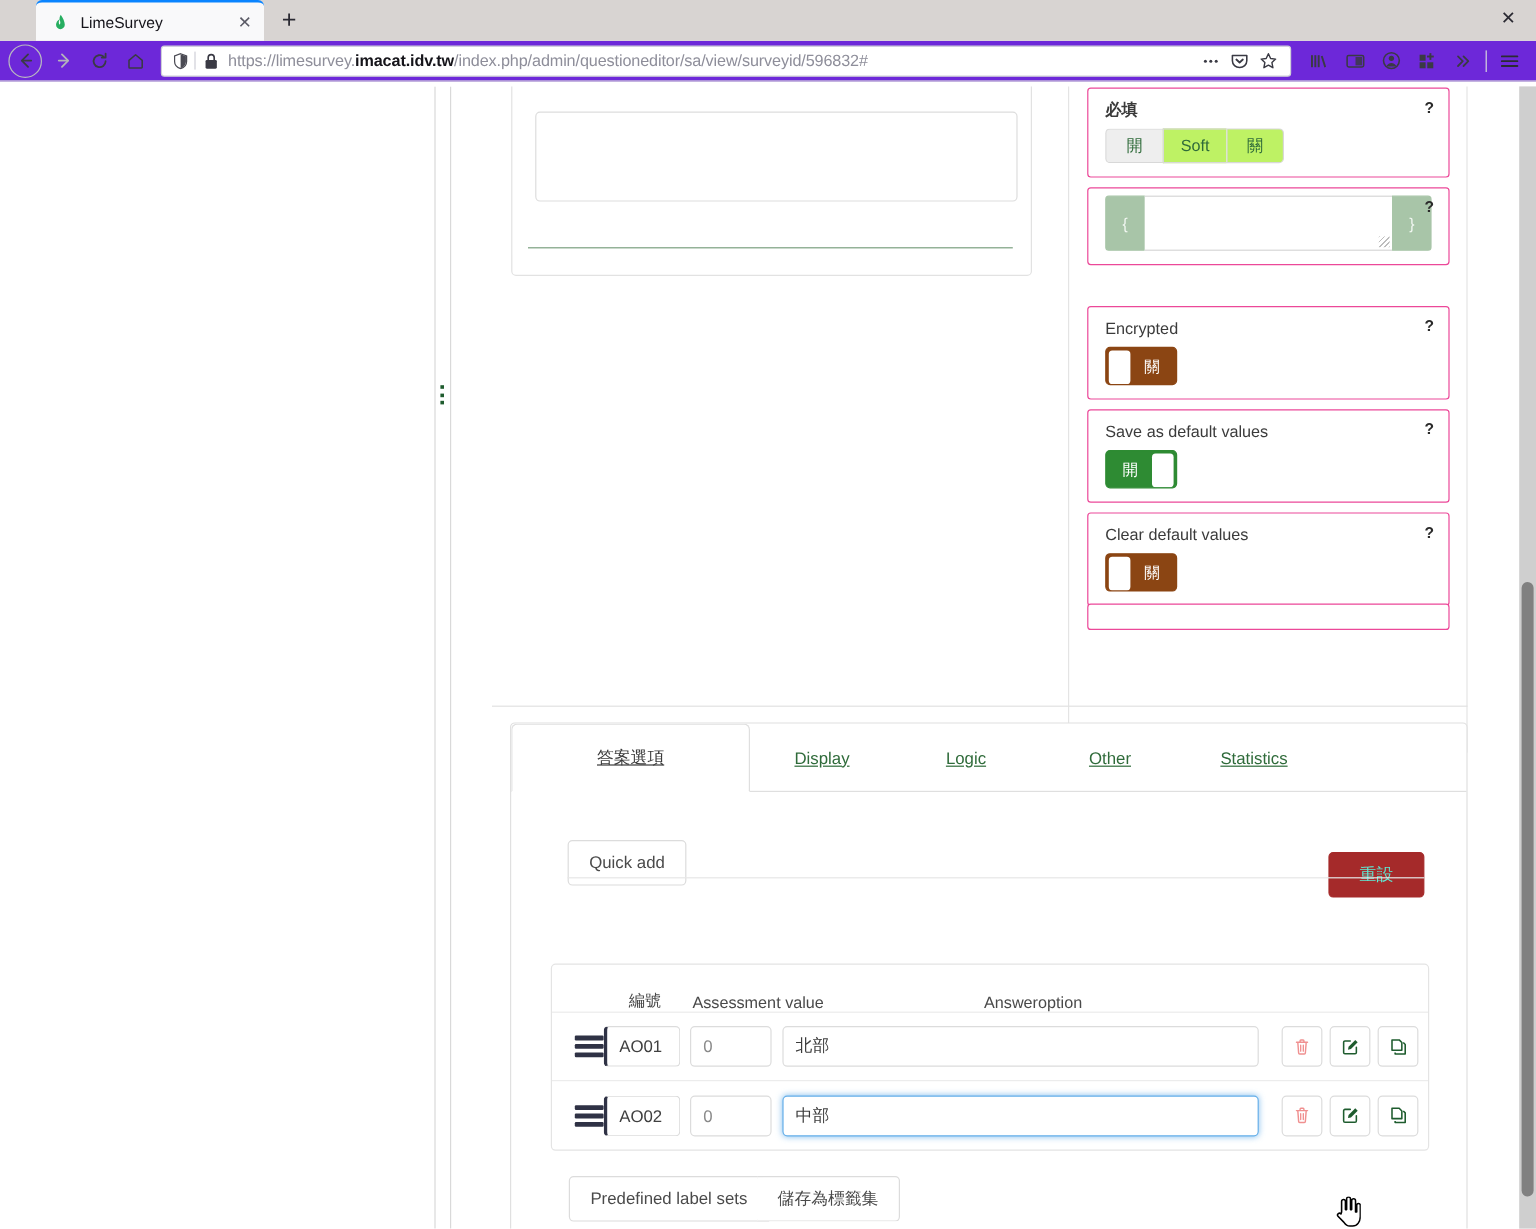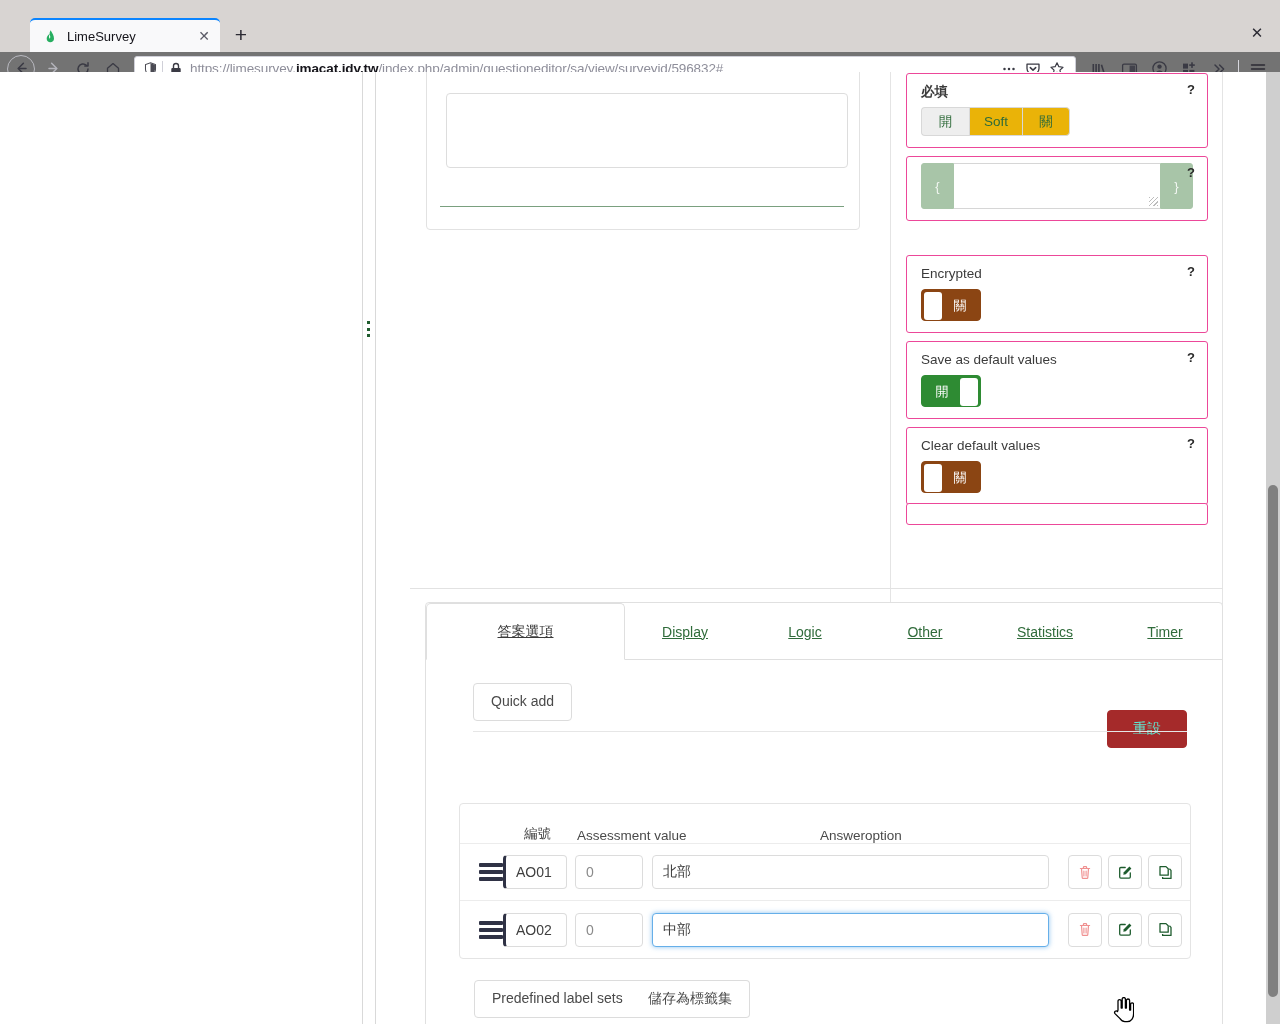--- a/index.html
+++ b/index.html
@@ -8,21 +8,21 @@
     width: 1280px; height: 1024px;
     overflow: hidden;
     font-family: "Liberation Sans", sans-serif;
     background: #ffffff;
   }
 
   
   #browser { width: 1280px; height: 1024px; position: relative; }
 
   .tabstrip {
-    height: 52px;
+    height: 34px;
     background: #d8d4d2;
     display: flex;
     align-items: flex-end;
     position: relative;
   }
   .tab-leftpad { width: 30px; height: 38px; }
   .tab {
     width: 190px; height: 34px;
     background: #f9f9fa;
     border-top: 2px solid #0a84ff;
@@ -56,21 +56,21 @@
   }
   .tabstrip-spacer { flex: 1 1 auto; height: 38px; }
   .win-close {
     width: 46px; height: 38px;
     display: flex; align-items: center; justify-content: center;
     font-size: 15px; color: #2b2a33;
   }
 
   .navbar {
     height: 34px;
-    background: #737373;
+    background: #6d28d9;
     border-bottom: 1px solid #d7d7db;
     display: flex; align-items: center;
     padding: 0 7px;
   }
   .navbtn {
     width: 30px; height: 30px;
     display: flex; align-items: center; justify-content: center;
     color: #3a3a44;
     flex: 0 0 auto;
   }
@@ -183,21 +183,21 @@
     position:absolute; right:12px; top:8px;
     font-size: 13px; font-weight: 700; color:#2a2a2a;
   }
 
   
   .btngroup { display:inline-flex; margin: 6px 0 11px 14px; }
   .btngroup button {
     font-family:"Liberation Sans", sans-serif;
     font-size: 13.5px;
     color: #2f6b3a;
-    background:#eab308;
+    background:#bef264;
     border:1px solid #d8d8d8;
     border-right:none;
     padding: 4px 14px;
     min-width: 48px;
     line-height: 1.45;
   }
   .btngroup button:first-child { border-radius:4px 0 0 4px; }
   .btngroup button:last-child { border-right:1px solid #d8d8d8; border-radius:0 4px 4px 0; }
   .btngroup button.active { background:#eeeeee; }
 
@@ -314,21 +314,21 @@
     font-size:14px;
     border-radius:4px;
     line-height:1.4;
   }
   .btn-outline {
     background:#fff;
     border:1px solid #dcdcdc;
     color:#4a4a4a;
     padding: 8px 17px;
   }
-  .btn-quickadd { position:absolute; left:47px; top:23px; }
+  .btn-quickadd { position:absolute; left:47px; top:40px; }
   .btn-reset {
     position:absolute; right:35px; top:23px;
     background:#a52a2a;
     border:1px solid #a52a2a;
     color:#5eead4;
     padding: 8px 25px;
     margin-top: 27px;
   }
   .tool-sep {
     position:absolute; left:47px; right:35px; top:71px;
@@ -633,21 +633,20 @@
     <div class="bottom-divider"></div>
 
     <div class="ans-card">
 
       <div class="tabs">
         <div class="tab-item wide active">答案選項</div>
         <div class="tab-item reg">Display</div>
         <div class="tab-item reg">Logic</div>
         <div class="tab-item reg">Other</div>
         <div class="tab-item reg">Statistics</div>
-        <div class="tab-item reg">Timer</div>
       </div>
 
       <div class="toolrow">
         <button class="btn btn-outline btn-quickadd">Quick add</button>
         <button class="btn btn-reset">重設</button>
         <div class="tool-sep"></div>
       </div>
 
       <div class="ans-table">
         <div class="ans-head">

